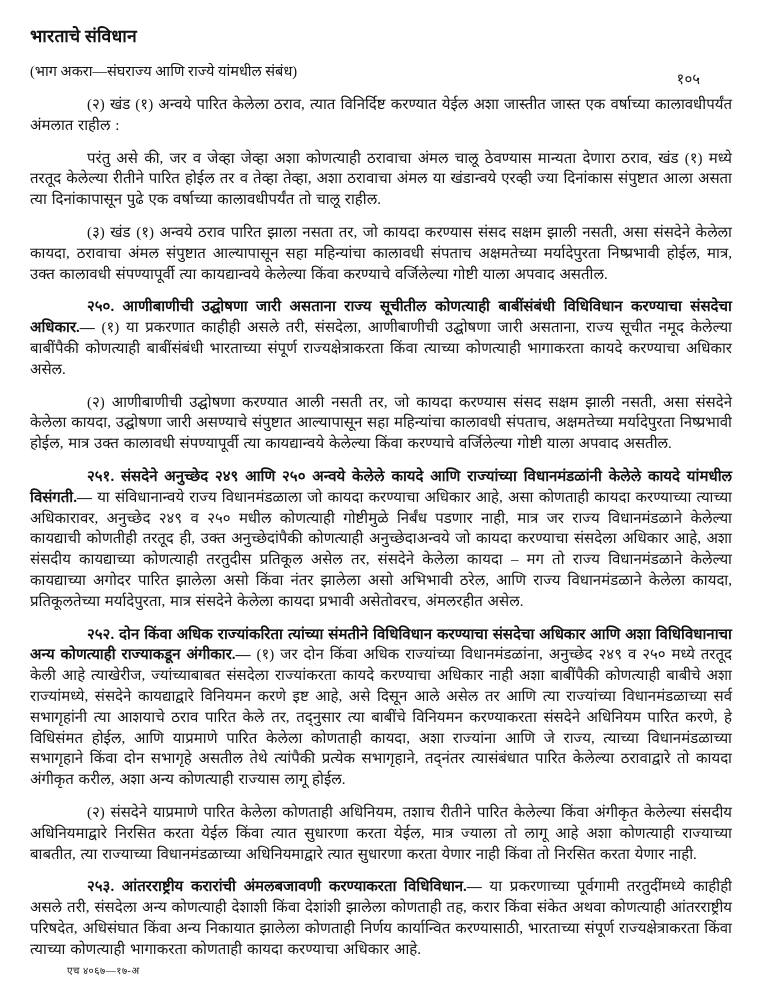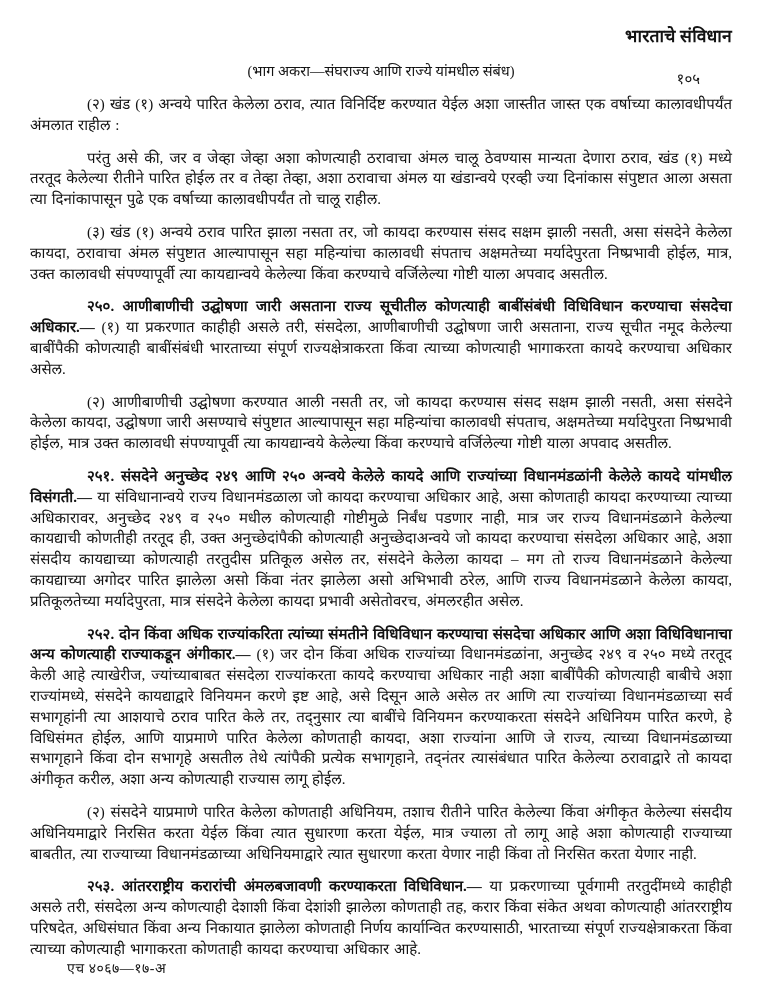--- a/index.html
+++ b/index.html
@@ -16,36 +16,35 @@
     color: #131313;
   }
   .page {
     position: absolute;
     inset: 0;
     box-sizing: border-box;
     padding: 23px 36px 0 30px;
   }
   .header {
     position: relative;
-    text-align: right;
+    text-align: left;
   }
   .title {
     font-weight: bold;
     font-size: 17.5px;
     letter-spacing: 0.2px;
   }
   .pageno {
     position: absolute;
     right: 32px;
     top: 2px;
     font-size: 15px;
     margin-top: 43px;
   }
   .subtitle {
-    text-align: center;
     font-size: 14.5px;
     margin-top: 13px;
   }
   .content {
     margin-top: 3px;
   }
   .content p {
     margin: 12px 0 0 0;
     text-align: justify;
     text-indent: 57px;
@@ -56,21 +55,21 @@
   .content p.first {
     margin-top: 14px;
   }
   .lead {
     font-weight: bold;
   }
   .footer {
     position: absolute;
     left: 67px;
     bottom: 17px;
-    font-size: 14px;
+    font-size: 10px;
     letter-spacing: 0.5px;
     text-align: right;
   }
 </style>
 </head>
 <body>
 
 <div class="page">
 
   <div class="header">

